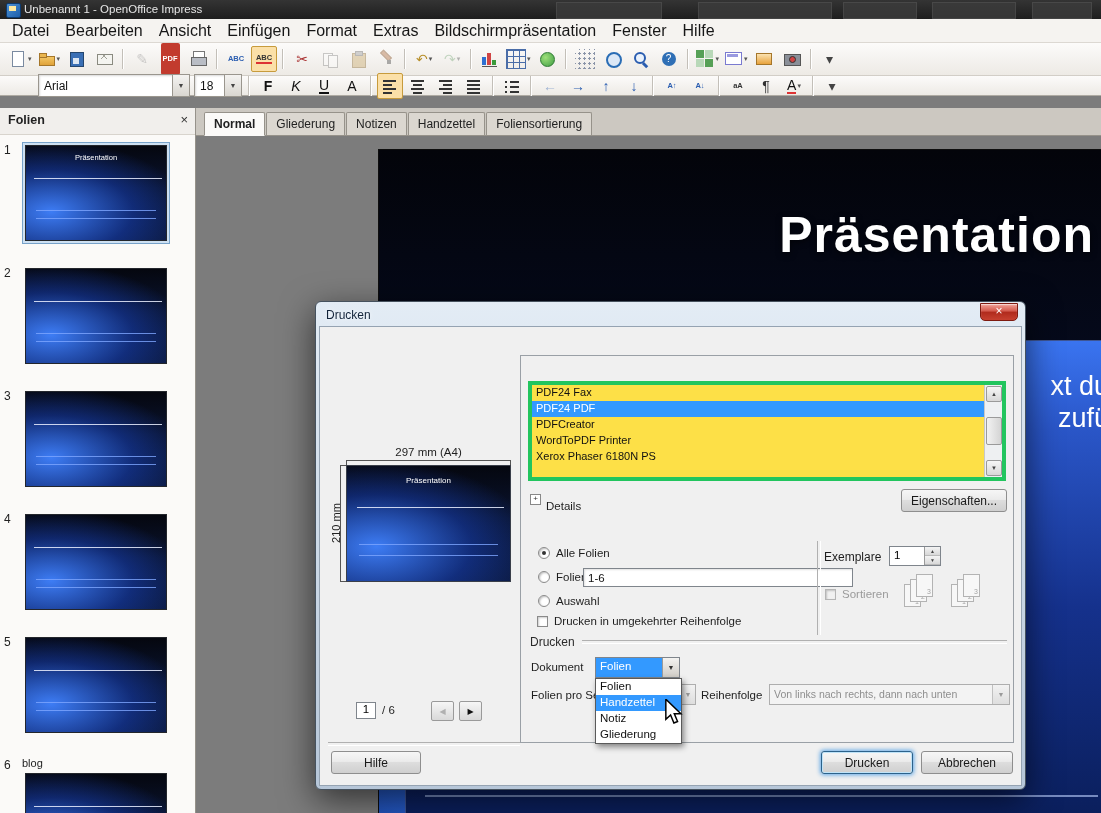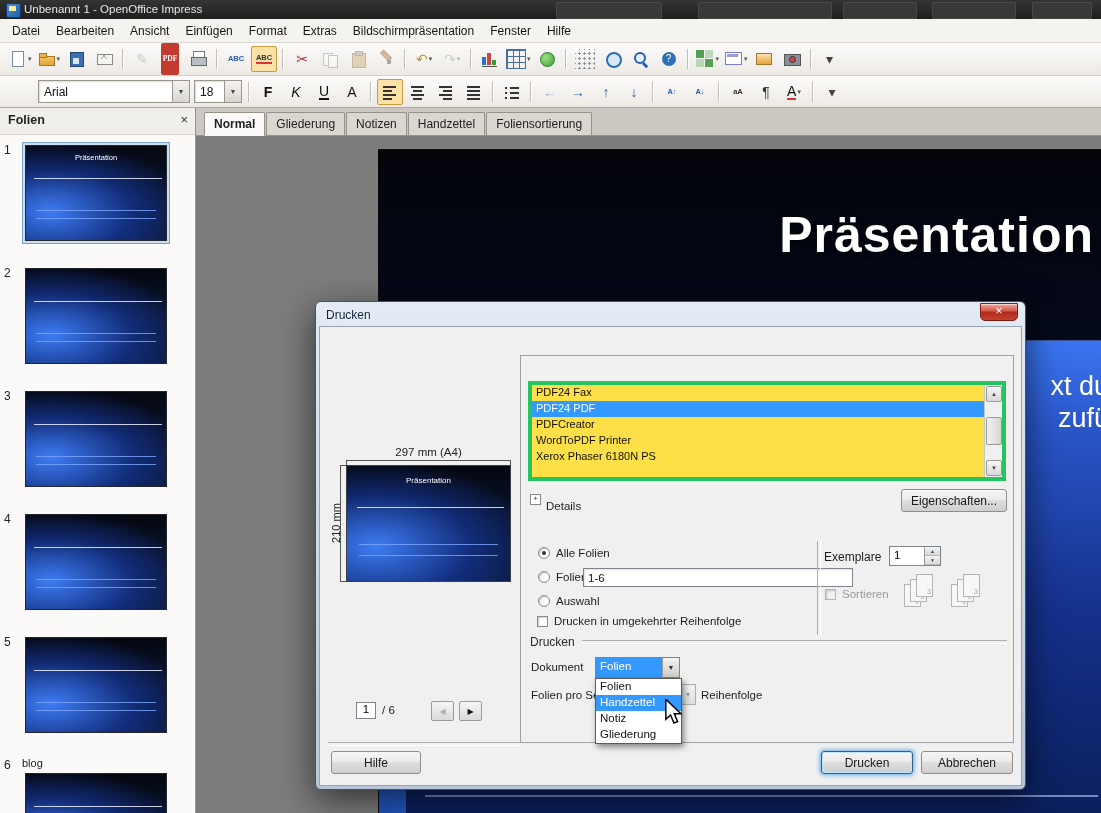--- a/index.html
+++ b/index.html
@@ -8,26 +8,26 @@
 
   
   .titlebar{position:absolute;left:0;top:0;width:1101px;height:19px;background:linear-gradient(180deg,#343434,#1e1e1e);}
   .titlebar .apptitle{position:absolute;left:24px;top:3px;font-size:11.5px;color:#e6e6e6;}
   .appicon{position:absolute;left:6px;top:3px;width:13px;height:13px;background:linear-gradient(135deg,#4a8fd4,#1f5fa8);border:1px solid #0d3a6e;border-radius:2px;}
   .appicon::after{content:"";position:absolute;left:2px;top:2px;width:7px;height:5px;background:#fde8a0;}
   .bgwin{position:absolute;top:2px;height:15px;background:#3c3c3c;border:1px solid #4e4e4e;opacity:.8;}
 
   
   .menubar{position:absolute;left:0;top:19px;width:1101px;height:24px;background:#f5f3f0;border-bottom:1px solid #dcd8d2;display:flex;align-items:center;padding-left:4px;box-sizing:border-box;}
-  .menu-item{font-size:12px;color:#161616;padding:0 8px;line-height:24px;cursor:default;}
+  .menu-item{font-size:16px;color:#161616;padding:0 8px;line-height:24px;cursor:default;}
 
   
   .tb{position:absolute;left:0;width:1101px;background:linear-gradient(180deg,#fcfbfa,#ecu 0);background:linear-gradient(180deg,#fcfbfa,#edeae5);display:flex;align-items:center;padding-left:5px;box-sizing:border-box;}
   .tb1{top:43px;height:33px;border-bottom:1px solid #d2cec7;}
-  .tb2{top:76px;height:32px;border-bottom:1px solid #aeaaa2;padding-left:36px;}
+  .tb2{top:76px;height:20px;border-bottom:1px solid #aeaaa2;padding-left:36px;}
   .tbicons{display:flex;align-items:center;}
   .tbtn{position:relative;display:inline-flex;align-items:center;justify-content:center;min-width:24px;height:24px;margin:0 1px;border:1px solid transparent;border-radius:2px;font-size:14px;color:#333;}
   .tbtn.pressed{background:#fbe0a8;border-color:#c79b3c;}
   .tbtn.disabled{opacity:.42;}
   .glyph{position:relative;display:inline-block;line-height:1;}
   .glyph.small{font-size:7.5px;font-weight:bold;letter-spacing:0;}
   .dropar{font-size:7px;color:#555;margin-left:1px;}
   .tbsep{width:1px;height:20px;background:#c3bfb8;border-right:1px solid #fff;margin:0 4px;}
 
   
@@ -233,21 +233,21 @@
           <span class="glyph i-floppy"></span>
         </span>
         <span class="tbtn">
           <span class="glyph i-mail"></span>
         </span>
         <span class="tbsep"></span>
         <span class="tbtn disabled">
           <span class="glyph" style="color: rgb(138, 138, 138);">✎</span>
         </span>
         <span class="tbtn">
-          <span class="glyph small" style="color: rgb(255, 255, 255); background: rgb(194, 59, 46); padding: 12px 2px; border-radius: 2px; font-family: Liberation Serif, serif;">PDF</span>
+          <span class="glyph small" style="color: rgb(255, 255, 255); background: rgb(194, 59, 46); padding: 12px 2px; border-radius: 2px;">PDF</span>
         </span>
         <span class="tbtn">
           <span class="glyph i-printer"></span>
         </span>
         <span class="tbsep"></span>
         <span class="tbtn">
           <span class="glyph small" style="color: rgb(42, 93, 176);">ABC</span>
         </span>
         <span class="tbtn pressed">
           <span class="glyph small" style="color: rgb(51, 51, 51); border-bottom: 2px solid rgb(221, 51, 51);">ABC</span>
@@ -540,20 +540,24 @@
       <div class="lbl" style="left:211px;top:334px">Dokument</div>
       <div class="ddcombo" style="left:275px;top:330px;width:85px;height:21px">
         <span class="ddval">Folien</span>
         <span class="ddbtn">▼</span>
       </div>
       <div class="lbl" style="left:211px;top:362px">Folien pro Seite</div>
       <div class="combo-dis" style="left:359px;top:357px;width:17px;height:21px">
         <span class="dbtn">▼</span>
       </div>
       <div class="lbl" style="left:381px;top:362px">Reihenfolge</div>
+      <div class="combo-dis" style="left:449px;top:357px;width:241px;height:21px">
+        <span class="dval">Von links nach rechts, dann nach unten</span>
+        <span class="dbtn">▼</span>
+      </div>
       <div class="ddlist" style="left:275px;top:351px;width:85px">
           <div class="dd-item">Folien</div>
           <div class="dd-item hl">Handzettel</div>
           <div class="dd-item">Notiz</div>
           <div class="dd-item">Gliederung</div>
         </div>
 
       <div class="lbl" style="left:26px;top:119px;width:165px;text-align:center">297 mm (A4)</div>
       <div class="bracket-h" style="left:26px;top:133px;width:165px"></div>
       <div class="bracket-v" style="left:20px;top:138px;height:117px"></div>

